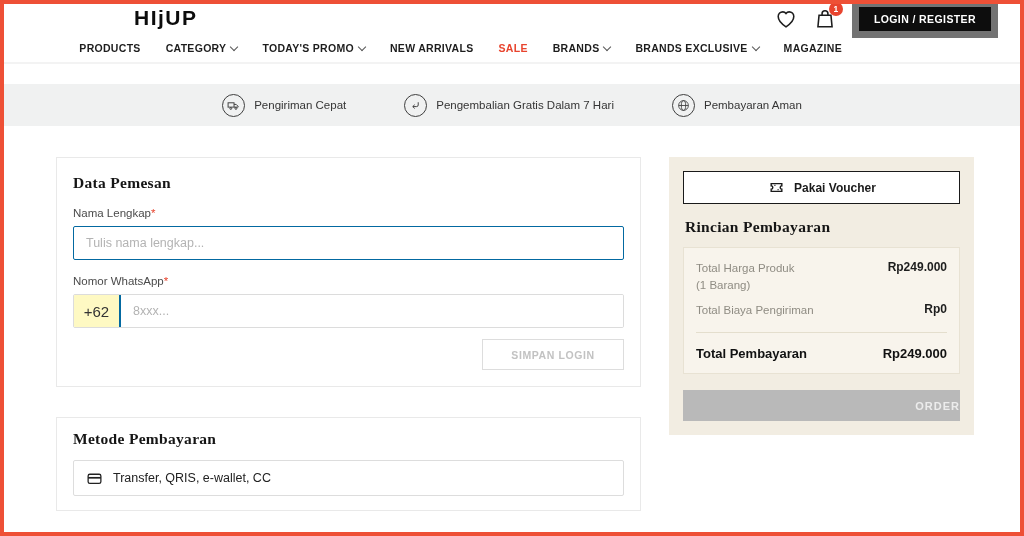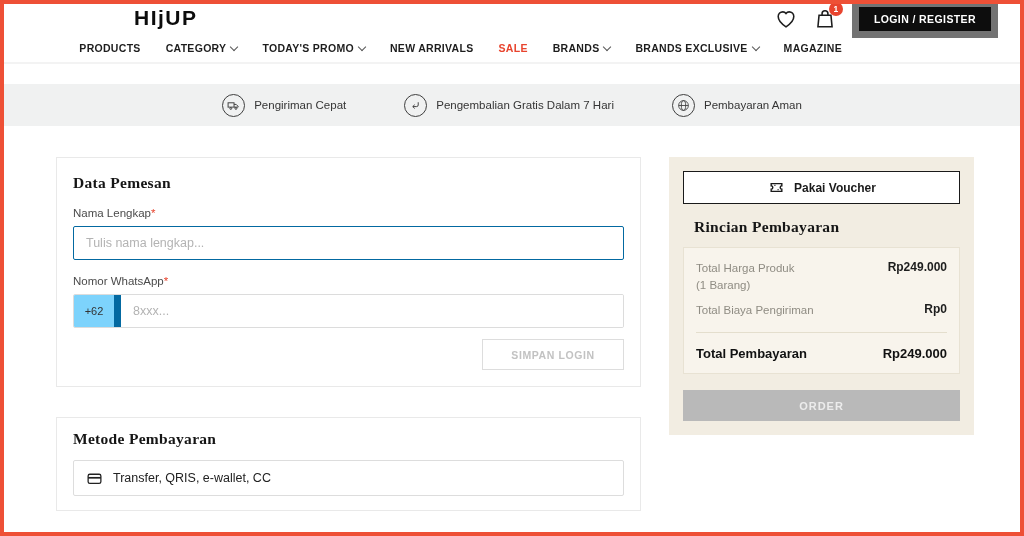--- a/index.html
+++ b/index.html
@@ -74,23 +74,23 @@
   .field-label { font-size:11.5px; color:#4b4b4b; margin-top:15px; margin-bottom:7px; }
   .req { color:#e8442e; }
   .text-input {
     width:100%; height:34px; border:1px solid #0369a1; border-radius:2px;
     font-size:12.5px; padding:0 12px; color:#333; outline:none;
     font-family:"Liberation Sans",sans-serif;
   }
   .text-input::placeholder { color:#b3b3b3; }
   .phone-group { display:flex; height:34px; border:1px solid #dcdcdc; border-radius:2px; overflow:hidden; }
   .phone-prefix {
-    width:47px; background:#7dd3fc; border-right:7px solid #0369a1;
+    width:47px; background:#fef9c3; border-right:2px solid #0369a1;
     display:flex; align-items:center; justify-content:center;
-    font-size:11px; color:#333;
+    font-size:15px; color:#333;
   }
   .phone-group input {
     flex:1; border:none; outline:none; font-size:12.5px; padding:0 12px; color:#333;
     font-family:"Liberation Sans",sans-serif;
   }
   .phone-group input::placeholder { color:#b3b3b3; }
   .save-row { display:flex; justify-content:flex-end; margin-top:11px; }
   .save-btn {
     width:142px; height:31px; background:#fff; border:1px solid #ddd;
     color:#c2c2c2; font-size:10.5px; font-weight:700; letter-spacing:0.6px;
@@ -110,34 +110,35 @@
   
   .sidebar { width:305px; background:#f2ede2; padding:14px; }
   .voucher-btn {
     width:100%; height:33px; background:#fff; border:1.5px solid #1a1a1a;
     display:flex; align-items:center; justify-content:center; gap:8px;
     font-size:12px; font-weight:700; color:#1a1a1a; cursor:pointer;
     font-family:"Liberation Sans",sans-serif;
   }
   .summary-title {
     font-family:"Liberation Serif","DejaVu Serif",serif; font-weight:700;
-    font-size:15.5px; color:#151515; margin:14px 0 11px 11px; letter-spacing:0.3px;
+    font-size:15.5px; color:#151515; margin:14px 0 11px 2px; letter-spacing:0.3px;
   }
   .summary-box { background:#f8f4ec; border:1px solid #e8e2d3; padding:12px; }
   .sum-row { display:flex; justify-content:space-between; align-items:flex-start; }
   .sum-row + .sum-row { margin-top:9px; }
   .sum-label { font-size:11.5px; color:#8f8c83; line-height:1.45; }
   .sum-value { font-size:12px; font-weight:700; color:#1d1d1d; }
   .sum-divider { border:none; border-top:1px solid #e4decd; margin:13px 0; }
   .total-label { font-size:13px; font-weight:700; color:#111; }
   .total-value { font-size:13px; font-weight:700; color:#111; }
   .order-btn {
     width:100%; height:31px; margin-top:16px; background:#b9b9b9; border:none;
     color:#ececec; font-size:11px; font-weight:700; letter-spacing:1px; cursor:pointer;
     font-family:"Liberation Sans",sans-serif;
+    text-align:right;
   }
 </style>
 </head>
 <body>
 
 <header class="topbar">
   <div class="logo">HIjUP</div>
   <div class="spacer"></div>
   <button class="iconbtn">
     <span>

